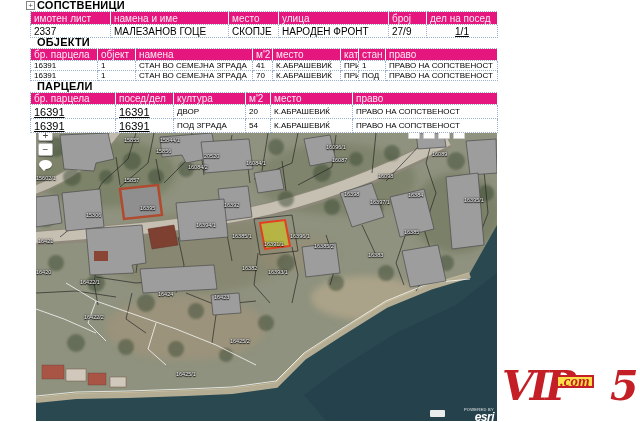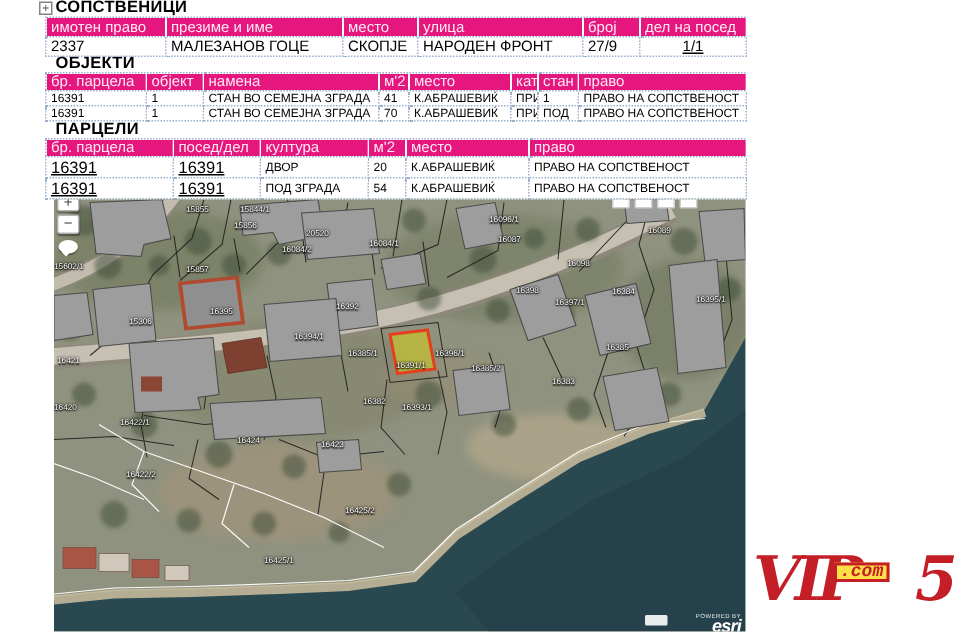--- a/index.html
+++ b/index.html
@@ -57,21 +57,21 @@
   .tr-box{position:absolute;top:-2px;width:12px;height:8px;background:#fff;border:1px solid #cfcfcf;border-radius:1px}
   .esri{position:absolute;right:3px;bottom:1px;color:#fff;text-align:right;line-height:6px}
   .esri .pby{font-size:4px;letter-spacing:.3px;display:block;opacity:.9}
   .esri .brand{font-size:12px;font-weight:bold;font-style:italic;letter-spacing:-.5px}
   .attr-badge{position:absolute;right:52px;bottom:4px;width:15px;height:7px;background:#fff;border-radius:1px;opacity:.9}
   
   #logo{position:absolute;left:502px;top:371px;width:137px;height:47px}
   #logo .vip{position:absolute;left:0;top:-7px;font-family:"DejaVu Serif",serif;font-style:italic;font-weight:bold;
     font-size:41px;line-height:44px;color:var(--logo-red);letter-spacing:-4px}
   #logo .com{position:absolute;left:54px;top:4px;border:2px solid var(--logo-red);background:#fde047;
-    font-family:Liberation Mono, monospace;font-style:italic;font-weight:bold;font-size:12px;line-height:9px;
+    font-family:Liberation Serif, serif;font-style:italic;font-weight:bold;font-size:15px;line-height:9px;
     color:var(--logo-red);padding:0 2px}
   #logo .market{position:absolute;left:52px;top:18px;background:var(--logo-red);color:#fff;
     font-family:"DejaVu Serif",serif;font-style:italic;font-weight:bold;font-size:15px;line-height:17px;
     padding:1px 5px 2px 6px;border-radius:1px}
   #logo .five{position:absolute;left:108px;top:-7px;font-family:"DejaVu Serif",serif;font-style:italic;
     font-weight:bold;font-size:41px;line-height:44px;color:var(--logo-red)}
 </style>
 </head>
 <body>
 
@@ -84,22 +84,22 @@
   <colgroup>
       <col style="width:80px">
       <col style="width:118px">
       <col style="width:50px">
       <col style="width:110px">
       <col style="width:38px">
       <col style="width:71px">
     </colgroup>
 <thead>
       <tr>
-        <th>имотен право</th>
-        <th>презиме и име</th>
+        <th>имотен лист</th>
+        <th>намена и име</th>
         <th>место</th>
         <th>улица</th>
         <th>број</th>
         <th>дел на посед</th>
       </tr>
     </thead>
     <tbody>
       <tr>
         <td>2337</td>
         <td>МАЛЕЗАНОВ ГОЦЕ</td>

